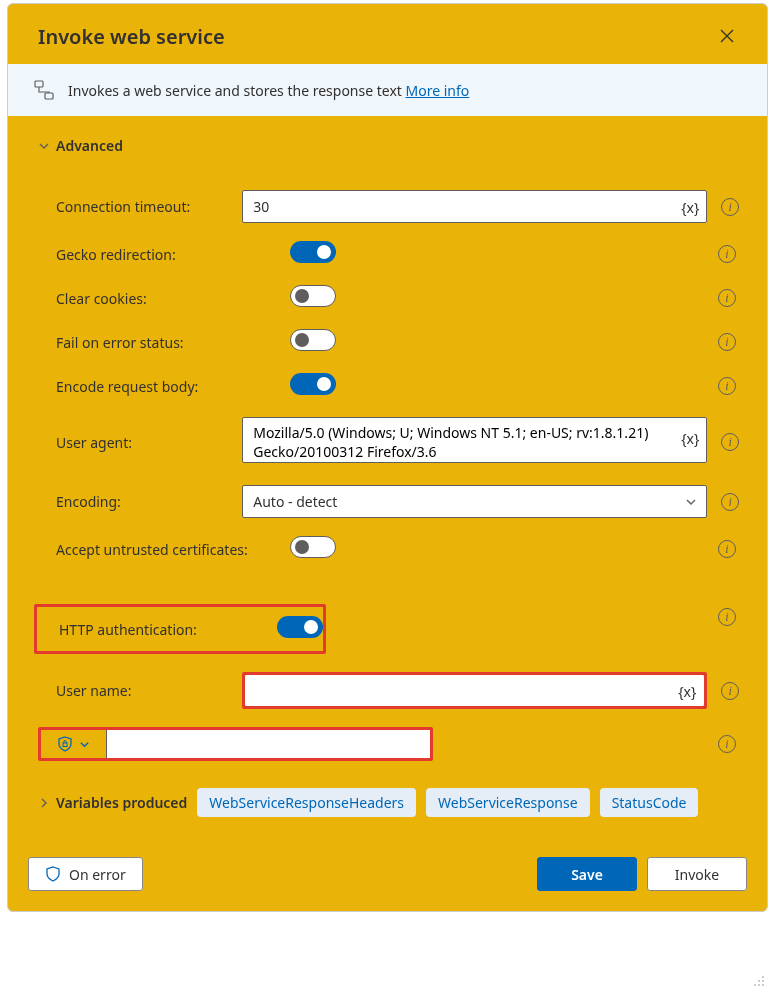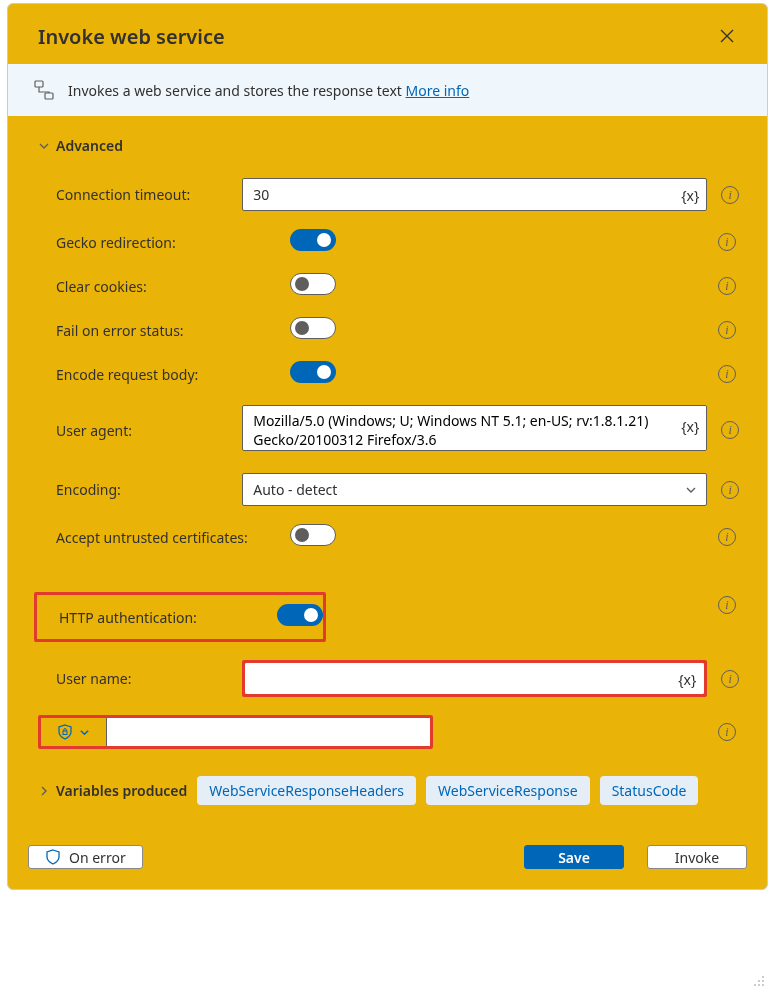--- a/index.html
+++ b/index.html
@@ -53,21 +53,21 @@
     cursor: pointer;
   }
   .content {
     padding: 20px 26px 0 30px;
   }
   .section-head {
     display: flex;
     align-items: center;
     gap: 6px;
     font-weight: 600;
-    margin-bottom: 14px;
+    margin-bottom: 26px;
     cursor: pointer;
   }
   .chevron {
     display: inline-block;
   }
   .form-row {
     display: flex;
     align-items: center;
     min-height: 42px;
     padding: 9px 0;
@@ -215,21 +215,21 @@
   }
   .footer {
     border-top: none;
     padding: 16px 20px 20px;
     display:flex;
     justify-content:space-between;
     align-items:center;
   }
   .btn {
     min-width:100px;
-    height:24px;
+    height:34px;
     border-radius:3px;
     font-size:14px;
     cursor:pointer;
     display:flex; align-items:center; justify-content:center;
     gap:8px;
     padding: 0 16px;
   }
   .btn.err {
     border:1px solid #8a8886;
     background:#fff;
@@ -239,21 +239,21 @@
     background:#0067b8;
     color:#fff;
     border:1px solid #0067b8;
     font-weight:600;
   }
   .btn.secondary {
     border:1px solid #8a8886;
     background:#fff;
     color:#323130;
   }
-  .footer-right { display:flex; gap:23px; }
+  .footer-right { display:flex; gap:10px; }
   .resizer{
     position:absolute; right:10px; bottom:8px; color:#bbb; font-size:12px;
   }
 </style>
 </head>
 <body>
 
 <div class="dialog">
 
   <div class="header">

